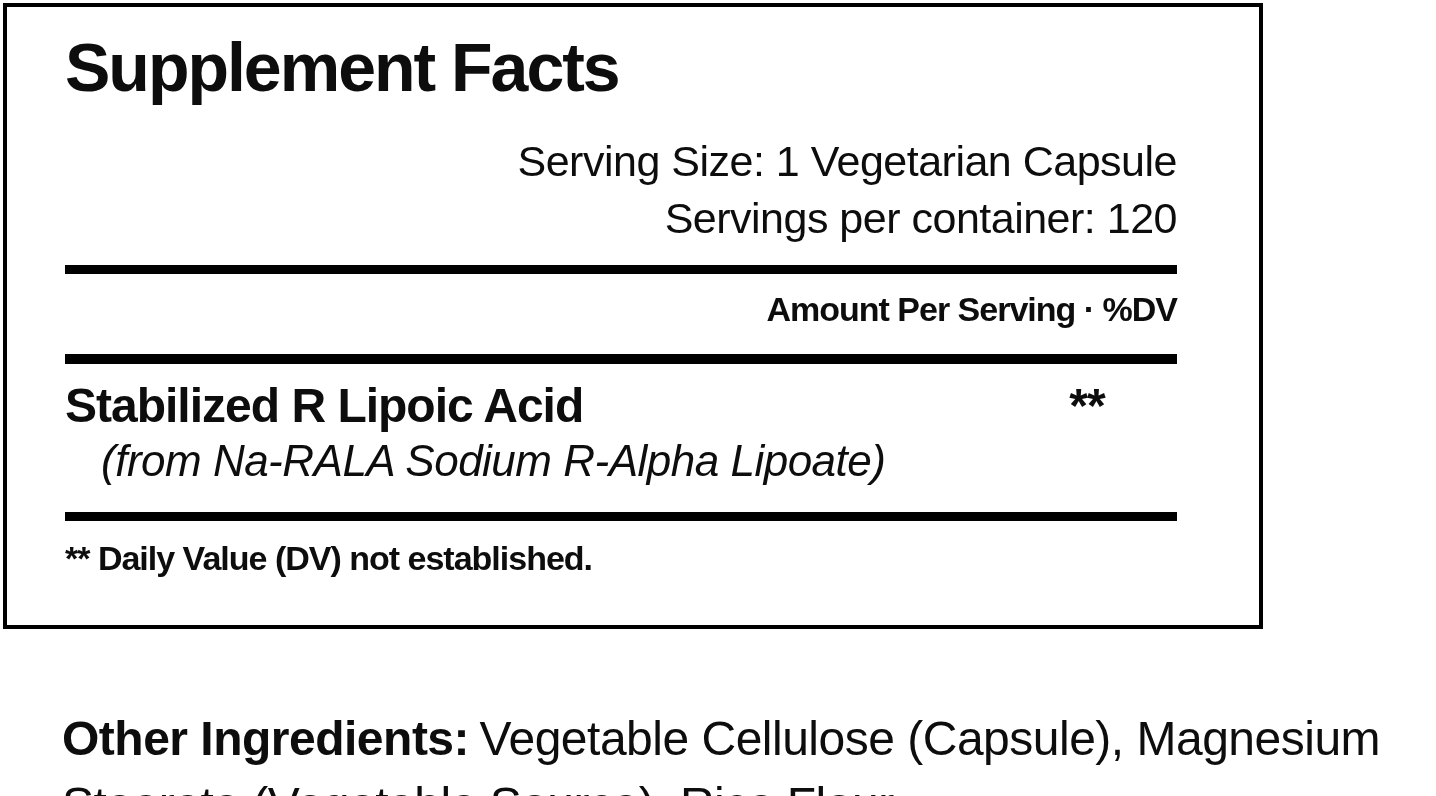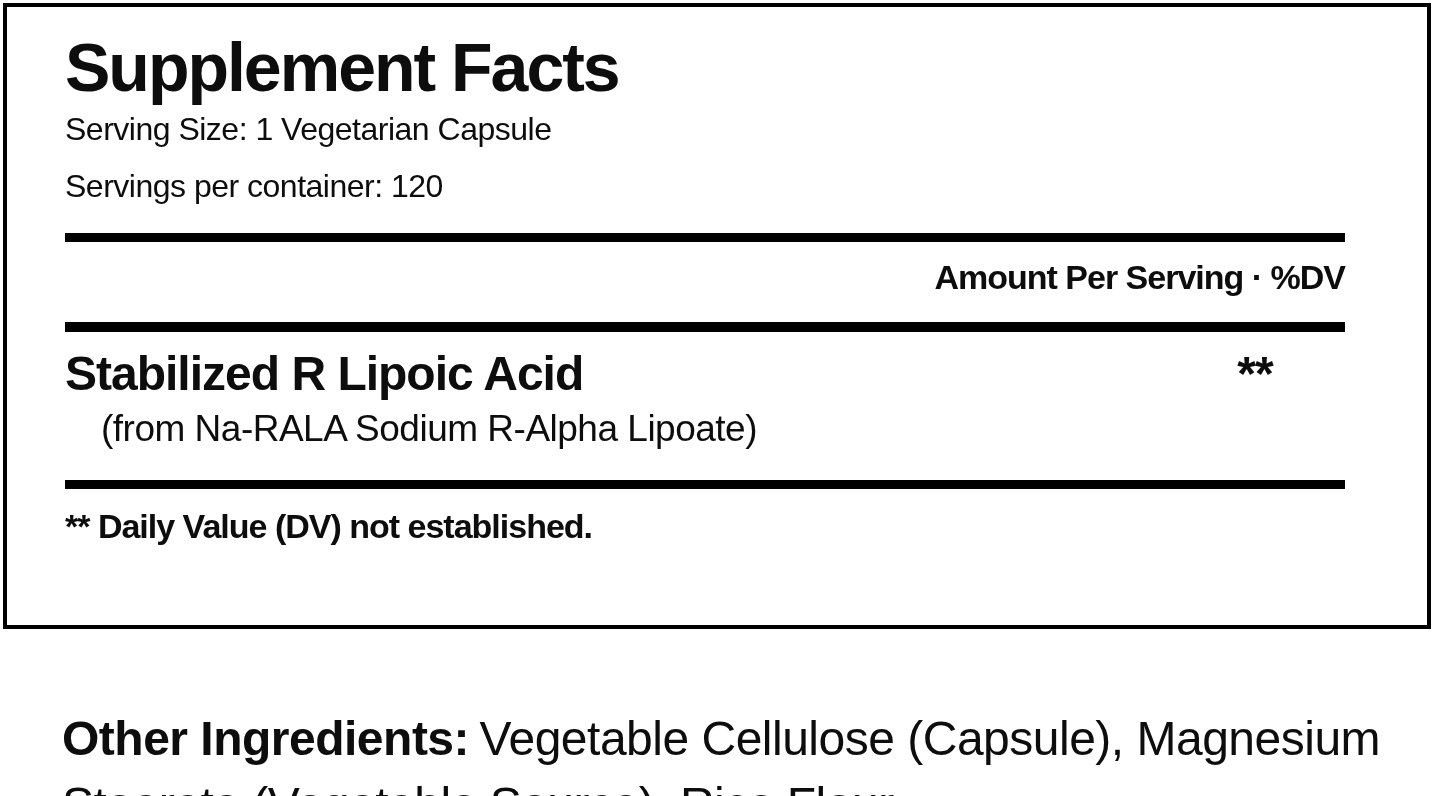--- a/index.html
+++ b/index.html
@@ -12,39 +12,41 @@
     color: #0d0d0d;
     letter-spacing: -0.5px;
     position: relative;
     overflow: hidden;
   }
 
   .facts-box {
     position: absolute;
     left: 3px;
     top: 3px;
-    width: 1428px;
+    width: 1260px;
     height: 626px;
     border: 4px solid #000000;
     box-sizing: border-box;
     padding: 0 82px 0 58px;
     background: #ffffff;
   }
 
   .title {
     font-size: 68px;
     font-weight: 700;
     line-height: 1;
     margin: 26px 0 0 0;
     letter-spacing: -2px;
   }
 
   .serving-info {
-    font-size: 32px;
+    margin-top: 32px;
+    font-size: 43px;
     line-height: 57px;
+    text-align: right;
   }
 
   .rule {
     height: 9px;
     background: #000000;
   }
   .rule-1 { margin-top: 18px; }
   .rule-2 { height: 10px; }
   .rule-3 { margin-top: 28px; }
 
@@ -69,21 +71,22 @@
   }
   .nutrient-name { flex: 1; }
   .nutrient-amount { white-space: nowrap; }
   .nutrient-dv {
     width: 180px;
     text-align: center;
     white-space: nowrap;
   }
 
   .nutrient-source {
-    font-size: 37px;
+    font-size: 44px;
+    font-style: italic;
     font-weight: 400;
     line-height: 46px;
     margin: 8px 0 0 36px;
   }
 
   .footnote {
     font-size: 34px;
     font-weight: 700;
     line-height: 45px;
     margin-top: 15px;

